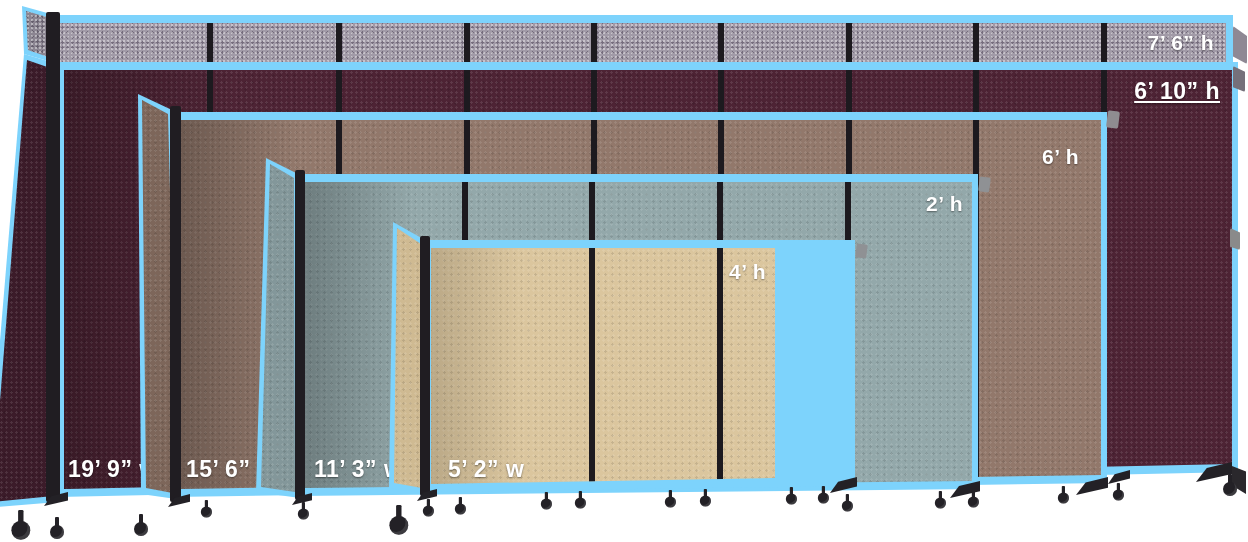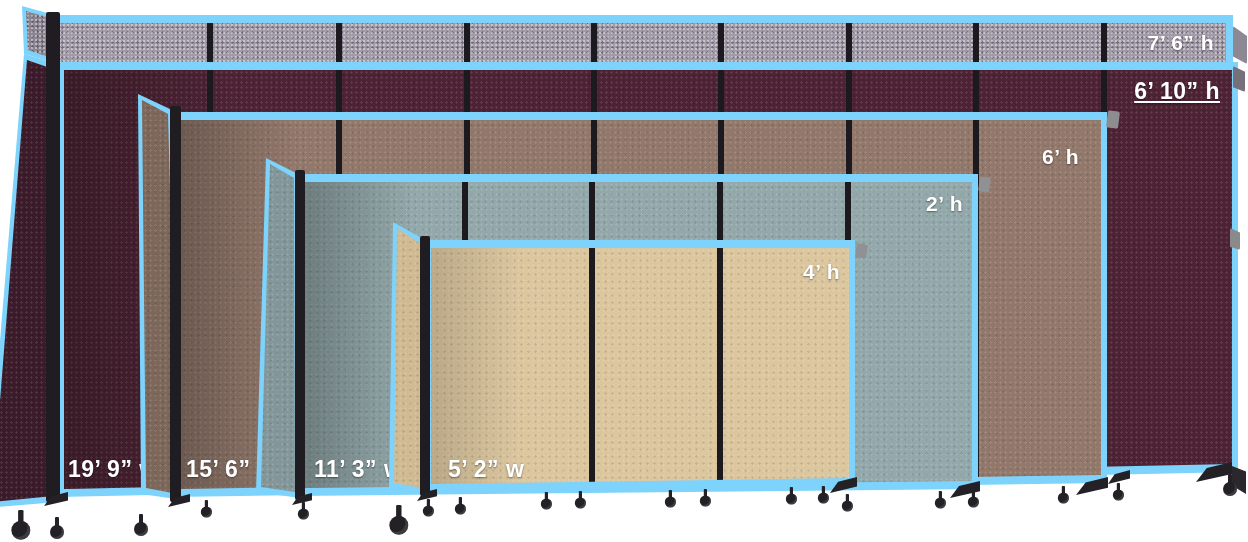--- a/index.html
+++ b/index.html
@@ -188,21 +188,21 @@
       <div class="stem"></div>
         <div class="wheel"></div>
       </div>
   </div>
 
   <div class="abs" style="left:0;top:0;z-index:5;">
     <div class="abs frame" style="left:383px;top:216px;width:50px;height:282px;clip-path:polygon(10px 6px,42px 24px,44px 278px,6px 272px);">
       <div class="abs fx" style="left:0;top:0;width:50px;height:282px;background-color:#cfba92;clip-path:polygon(14px 12px,38px 28px,39px 272px,11px 267px);"></div>
     </div>
     <div class="abs frame" style="left:425px;top:240px;width:430px;height:252px;clip-path:polygon(0 0,100% 0,100% 246px,0 252px);">
-      <div class="abs fx" style="left:6px;top:8px;width:418px;height:236px;background-color:#dbc69e;clip-path:polygon(0 0,100% 0,100% 230px,0 236px);">
+      <div class="abs fx" style="left:6px;top:8px;width:344px;height:236px;background-color:#dbc69e;clip-path:polygon(0 0,100% 0,100% 230px,0 236px);">
         <div class="shade" style="width:90px;background:linear-gradient(to right, rgba(0,0,0,.15), rgba(0,0,0,0));"></div>
         <div class="divider" style="left:158px;"></div>
         <div class="divider" style="left:286px;"></div>
         <div class="lbl lbl-h" style="right:9px;top:13px;">4’ h</div>
         <div class="lbl lbl-w" style="left:17px;top:210px;">5’ 2” w</div>
       </div>
     </div>
     <div class="abs post" style="left:420px;top:236px;width:10px;height:260px;"></div>
     <div class="tab" style="left:856px;top:244px;width:11px;height:14px;background:#8f9194;transform:rotate(7deg);"></div>
     <div class="foot" style="left:417px;top:489px;width:20px;height:12px;"></div>

